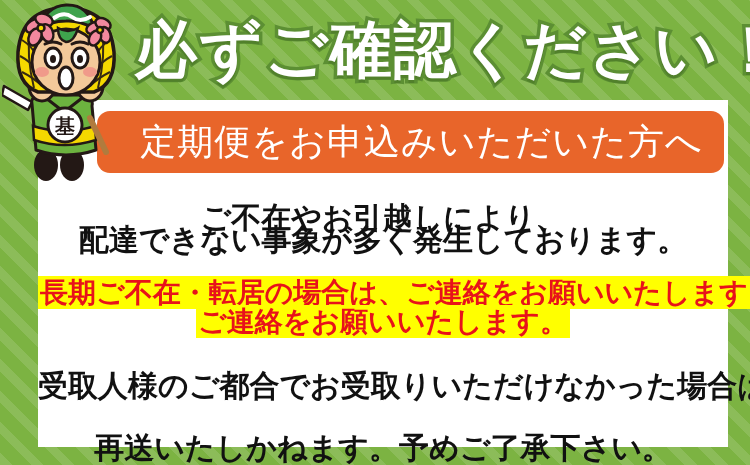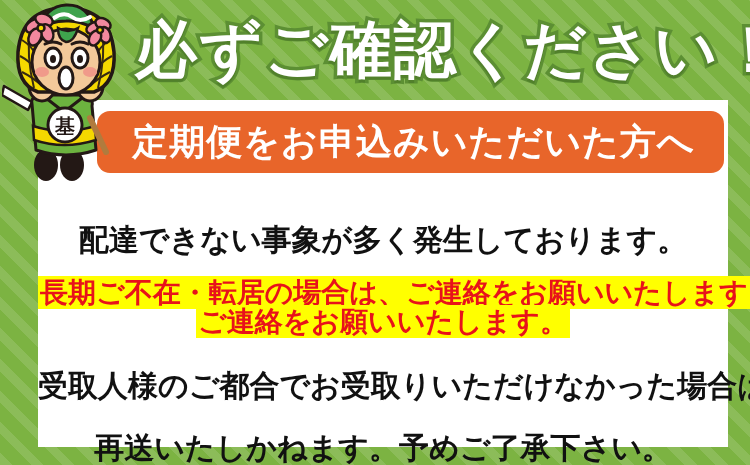--- a/index.html
+++ b/index.html
@@ -78,29 +78,29 @@
     left: 78px;
     top: 124px;
     width: 0;
     height: 0;
     border-top: 13px solid transparent;
     border-bottom: 17px solid transparent;
     border-right: 25px solid #e8652a;
   }
   #orange-text {
     position: absolute;
-    left: 100px;
+    left: 108px;
     top: 111px;
     width: 627px;
     height: 62px;
     line-height: 62px;
     text-align: center;
     color: #ffffff;
     font-size: 36px;
-    font-weight: bold;
+    font-weight: normal;
     letter-spacing: 1px;
     white-space: nowrap;
   }
 
   
   .body-line {
     position: absolute;
     width: 690px;
     left: 38px;
     text-align: center;
@@ -149,20 +149,21 @@
   <div id="header-area">
     <div id="header-title">必ずご確認ください！</div>
   </div>
 
   <div id="content-panel"></div>
 
   <div id="orange-tail"></div>
   <div id="orange-banner"></div>
   <div id="orange-text">定期便をお申込みいただいた方へ</div>
 
+  <div class="body-line" id="body-line-1">ご不在やお引越しにより、</div>
   <div class="body-line" id="body-line-2">配達できない事象が多く発生しております。</div>
 
   <div class="red-line" id="red-line-1"><span class="hl">長期ご不在・転居の場合は、ご連絡をお願いいたします</span></div>
   <div class="red-line" id="red-line-2"><span class="hl">ご連絡をお願いいたします。</span></div>
 
   <div class="body-line" id="body-line-3">受取人様のご都合でお受取りいただけなかった場合は、</div>
   <div class="body-line" id="body-line-4">再送いたしかねます。予めご了承下さい。</div>
 
   <svg id="mascot" viewBox="0 0 128 190" xmlns="http://www.w3.org/2000/svg">
 

